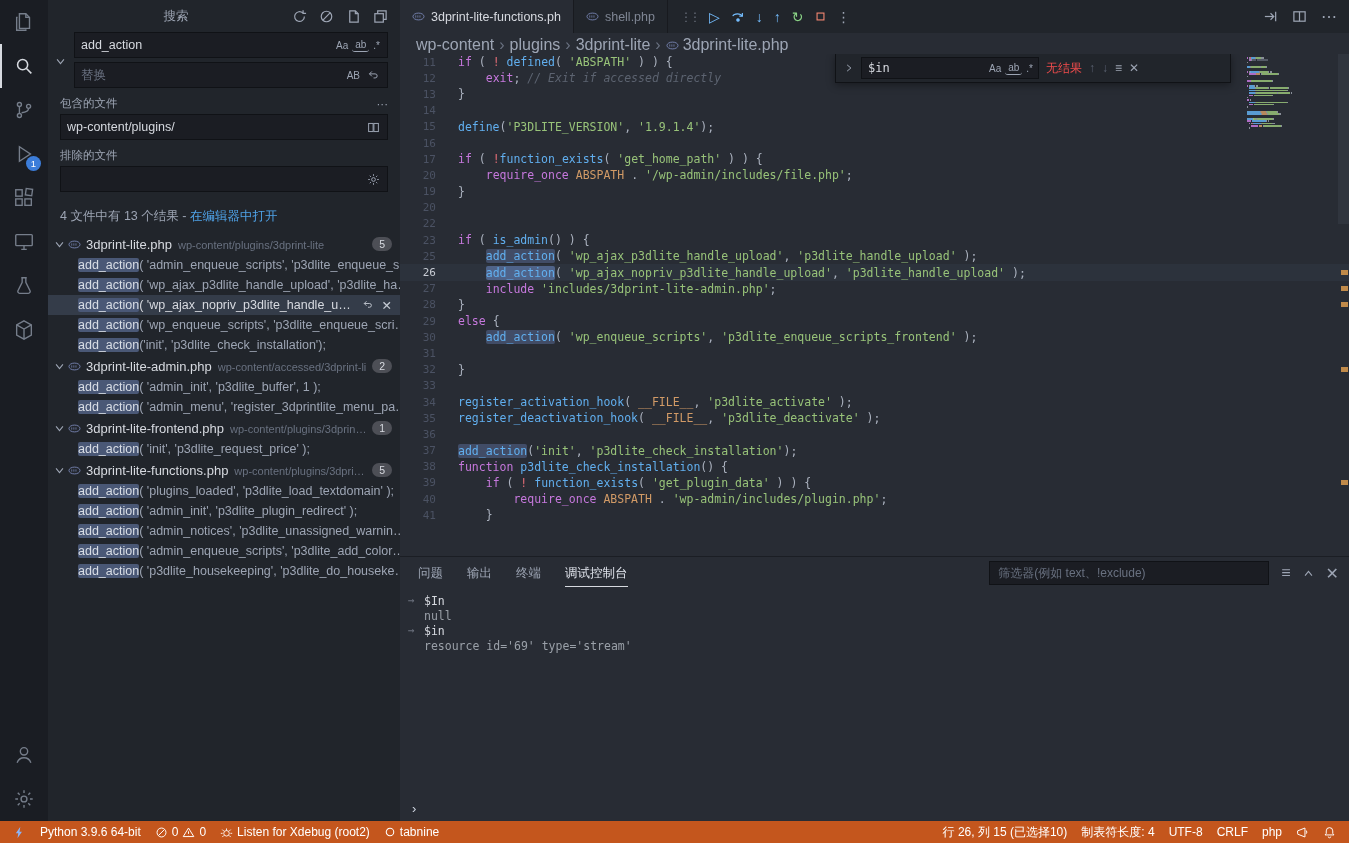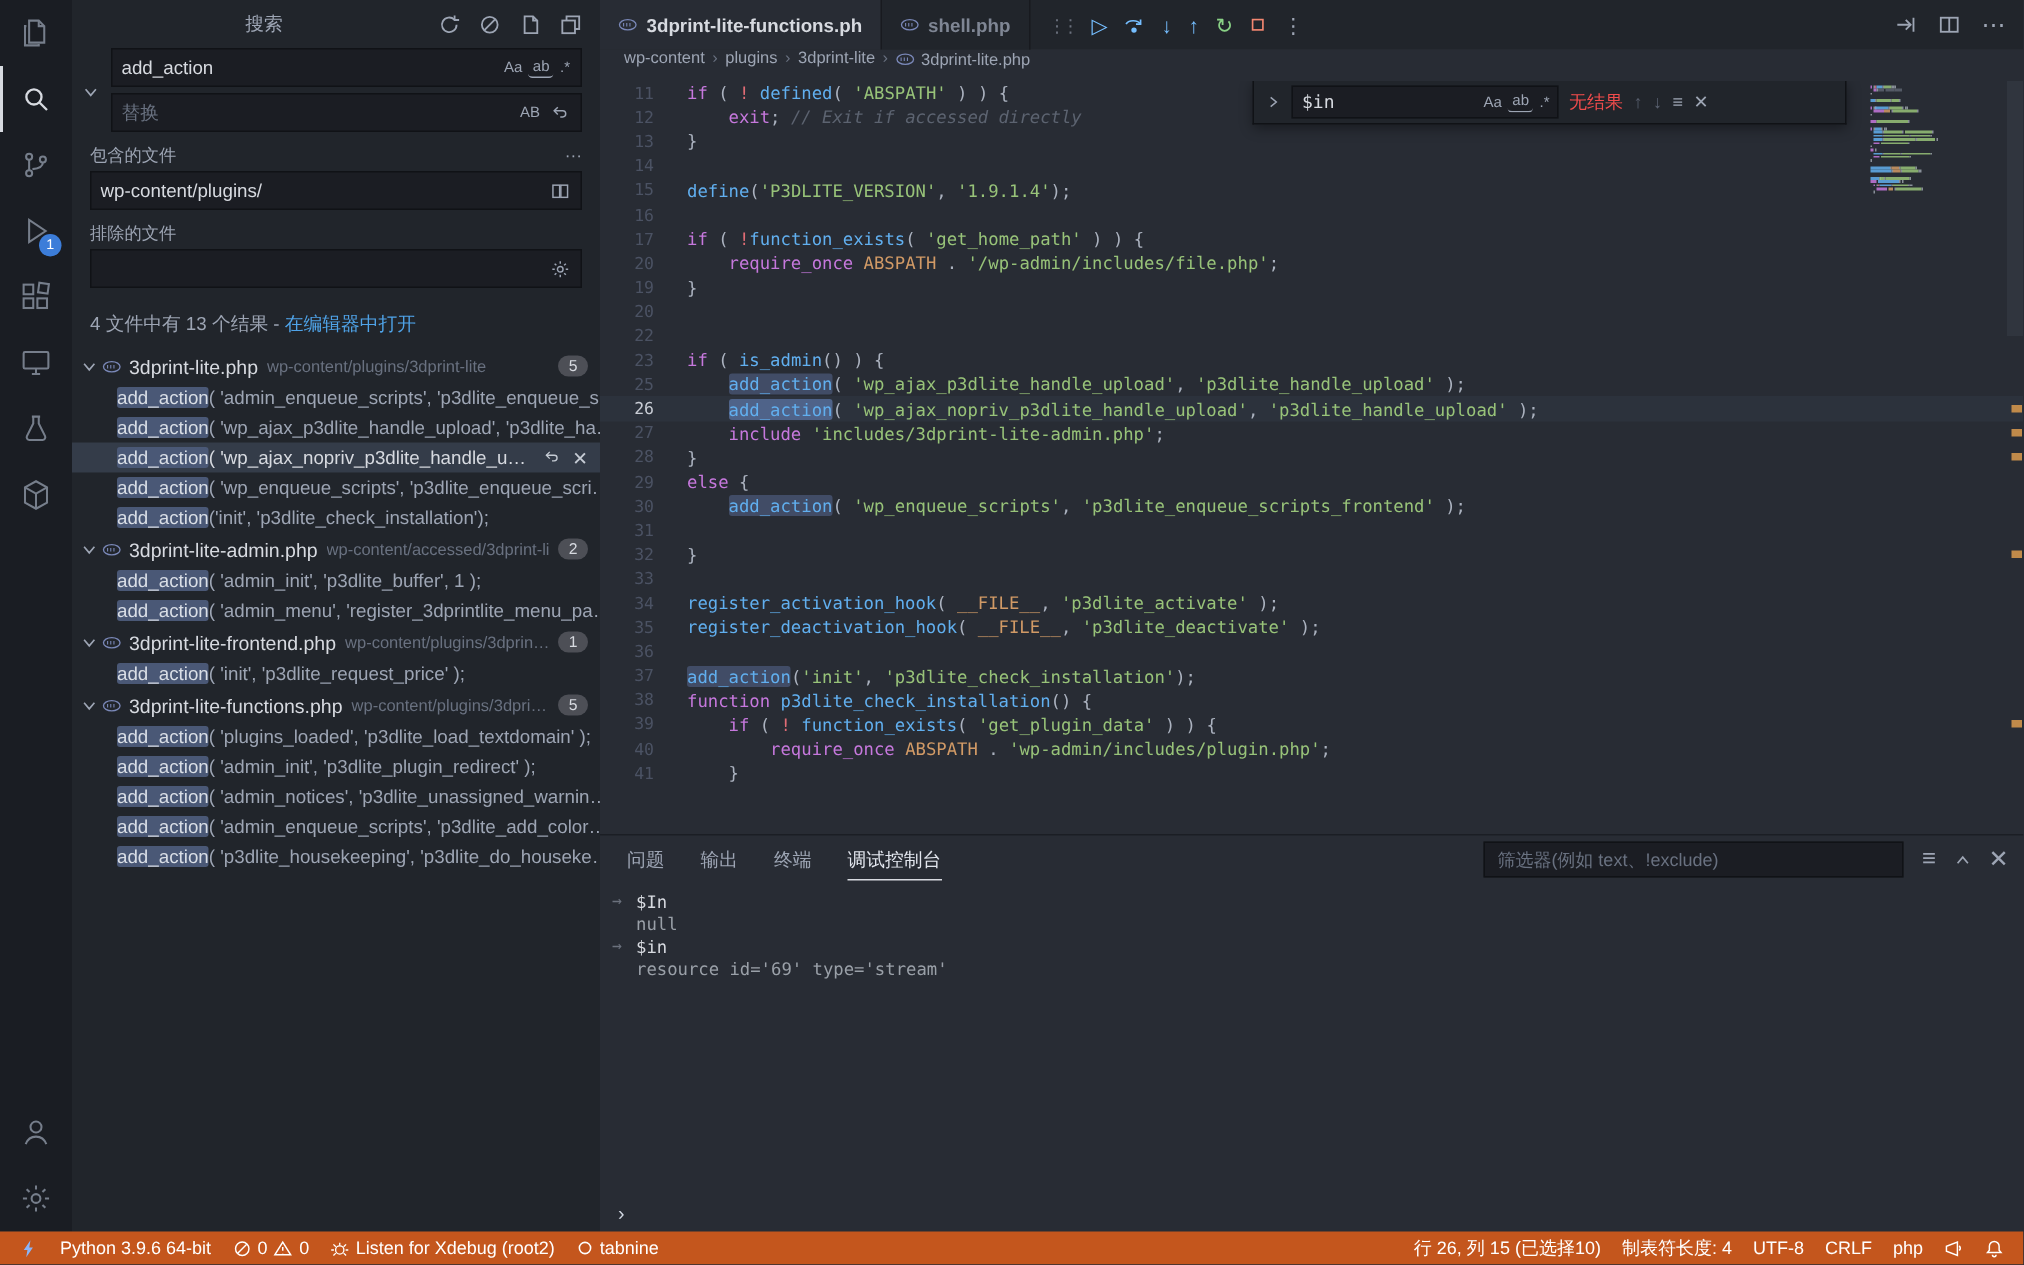--- a/index.html
+++ b/index.html
@@ -48,21 +48,21 @@
   .tab{display:flex;align-items:center;gap:6px;padding:0 12px;font-size:12.5px;color:#7f8694;background:#21252b;
        border-right:1px solid #181a1f;cursor:pointer;white-space:nowrap;}
   .tab.active{background:#282c34;color:#d7dae0;}
   .dbg-toolbar{display:flex;align-items:center;gap:11px;padding:0 12px;font-size:14px;}
   .dbg-grip{color:#6b717d;letter-spacing:-3px;font-size:12px;cursor:grab;}
   .dbg-blue{color:#75beff;cursor:pointer;}
   .dbg-green{color:#89d185;cursor:pointer;}
   .dbg-red{color:#f48771;cursor:pointer;}
   .dbg-gray{color:#9da5b4;cursor:pointer;}
   .tab-actions{margin-left:auto;display:flex;align-items:center;gap:14px;color:#9da5b4;padding-right:12px;}
-  .breadcrumb{height:21px;display:flex;align-items:flex-start;font-size:11px;color:#9da5b4;padding-left:16px;gap:5px;background:#282c34;}
+  .breadcrumb{height:21px;display:flex;align-items:flex-end;font-size:16px;color:#9da5b4;padding-left:16px;gap:5px;background:#282c34;}
   .breadcrumb .sep{color:#697180;}
   .breadcrumb .crumb{cursor:pointer;display:flex;align-items:center;gap:4px;}
   .code-wrap{position:absolute;top:54px;left:0;right:0;bottom:0;overflow:hidden;}
   .cl{display:flex;height:16.2px;align-items:center;font-family:"DejaVu Sans Mono",monospace;font-size:11.5px;white-space:pre;}
   .cl .ln{width:36px;text-align:right;color:#4b5263;flex:none;font-size:11px;}
   .cl .lt{margin-left:22px;}
   .cl.cur{background:#2c323c;}
   .cl.cur .ln{color:#c8ccd4;}
   .c-k{color:#c678dd;} .c-f{color:#61afef;} .c-s{color:#98c379;} .c-c{color:#5c6370;font-style:italic;}
   .c-C{color:#d19a66;} .c-o{color:#e06c75;} .c-p{color:#abb2bf;}
@@ -383,21 +383,21 @@
       </div>
       <div class="match-row">
         <span class="hl">add_action</span>
         <span>( 'p3dlite_housekeeping', 'p3dlite_do_houseke…</span>
       </div>
     </div>
 </div>
 
 <div class="editor">
   <div class="tabbar">
-    <div id="tabs-list" style="display:flex;font-weight:bold;">
+    <div id="tabs-list" style="display:flex;">
         <div class="tab active">
           <svg width="13" height="13" viewBox="0 0 16 16">
             <ellipse cx="8" cy="8" rx="6.8" ry="4.2" fill="none" stroke="#7a88b8" stroke-width="1.1"></ellipse>
             <path d="M4.6 6.6v2.8M7.2 6.6v2.8M9.8 6.6v2.8" stroke="#7a88b8" stroke-width="0.9" fill="none"></path>
           </svg>
           <span>3dprint-lite-functions.ph</span>
         </div>
         <div class="tab">
           <svg width="13" height="13" viewBox="0 0 16 16">
             <ellipse cx="8" cy="8" rx="6.8" ry="4.2" fill="none" stroke="#7a88b8" stroke-width="1.1"></ellipse>

